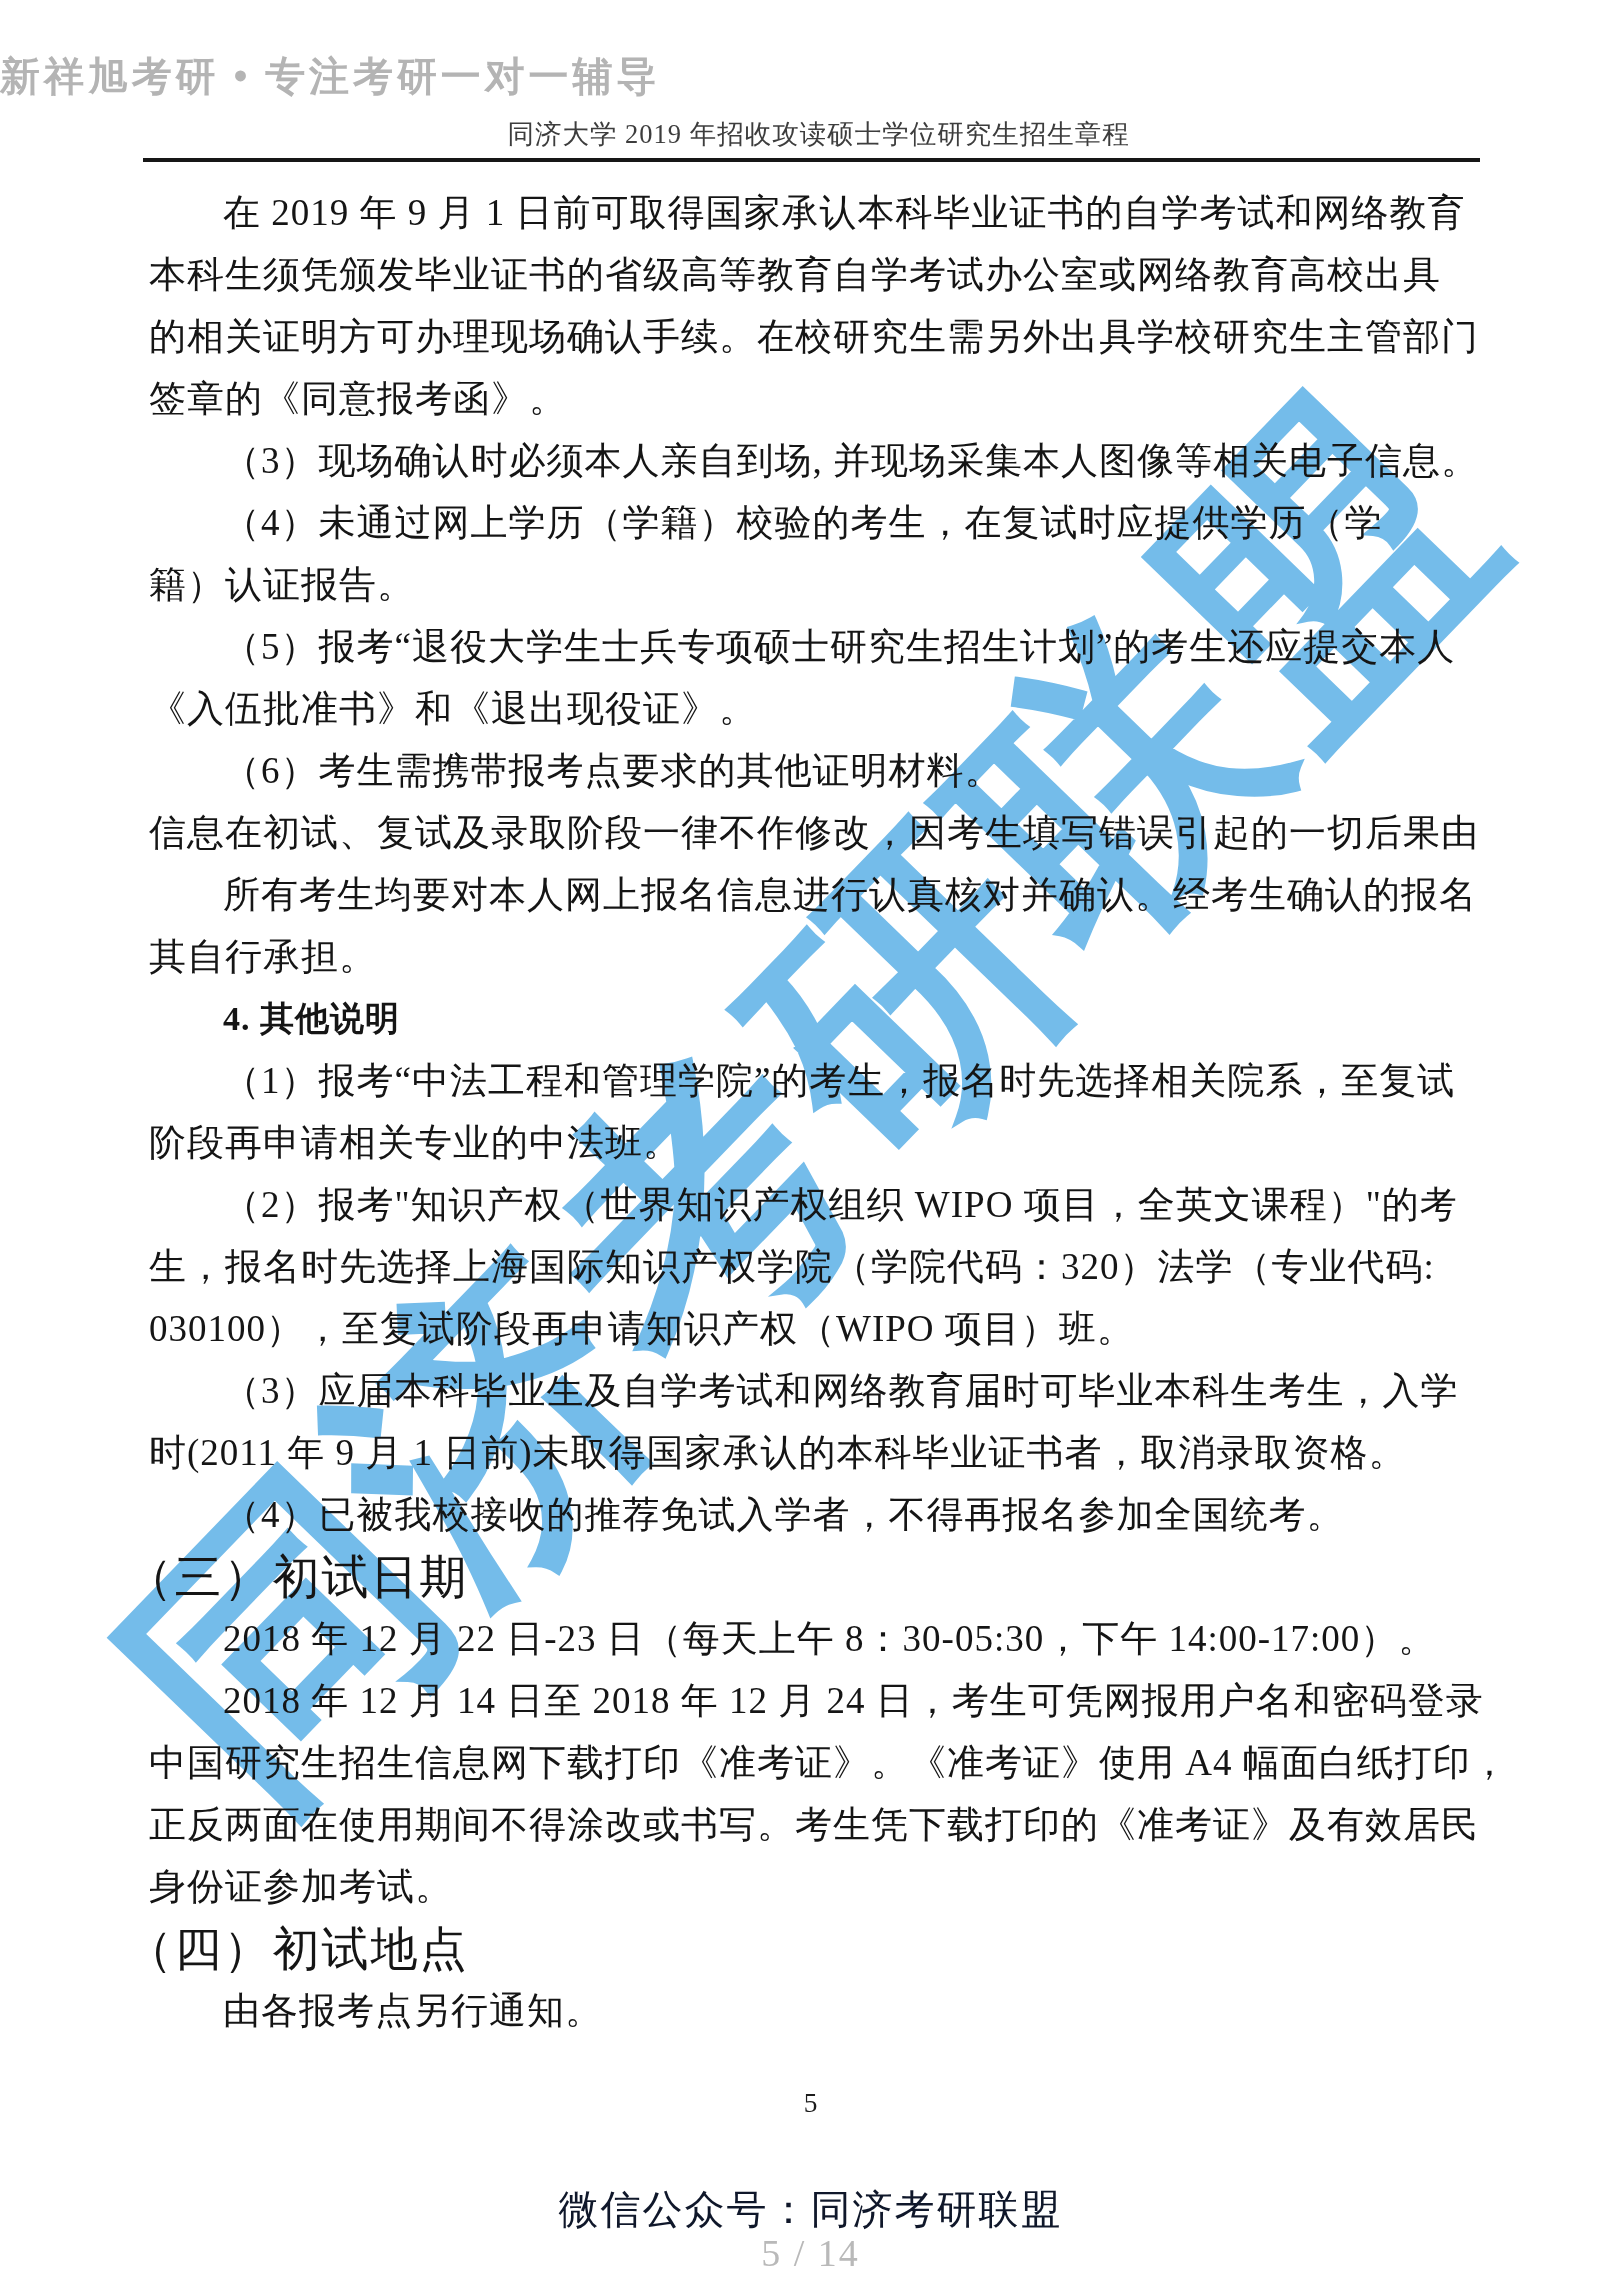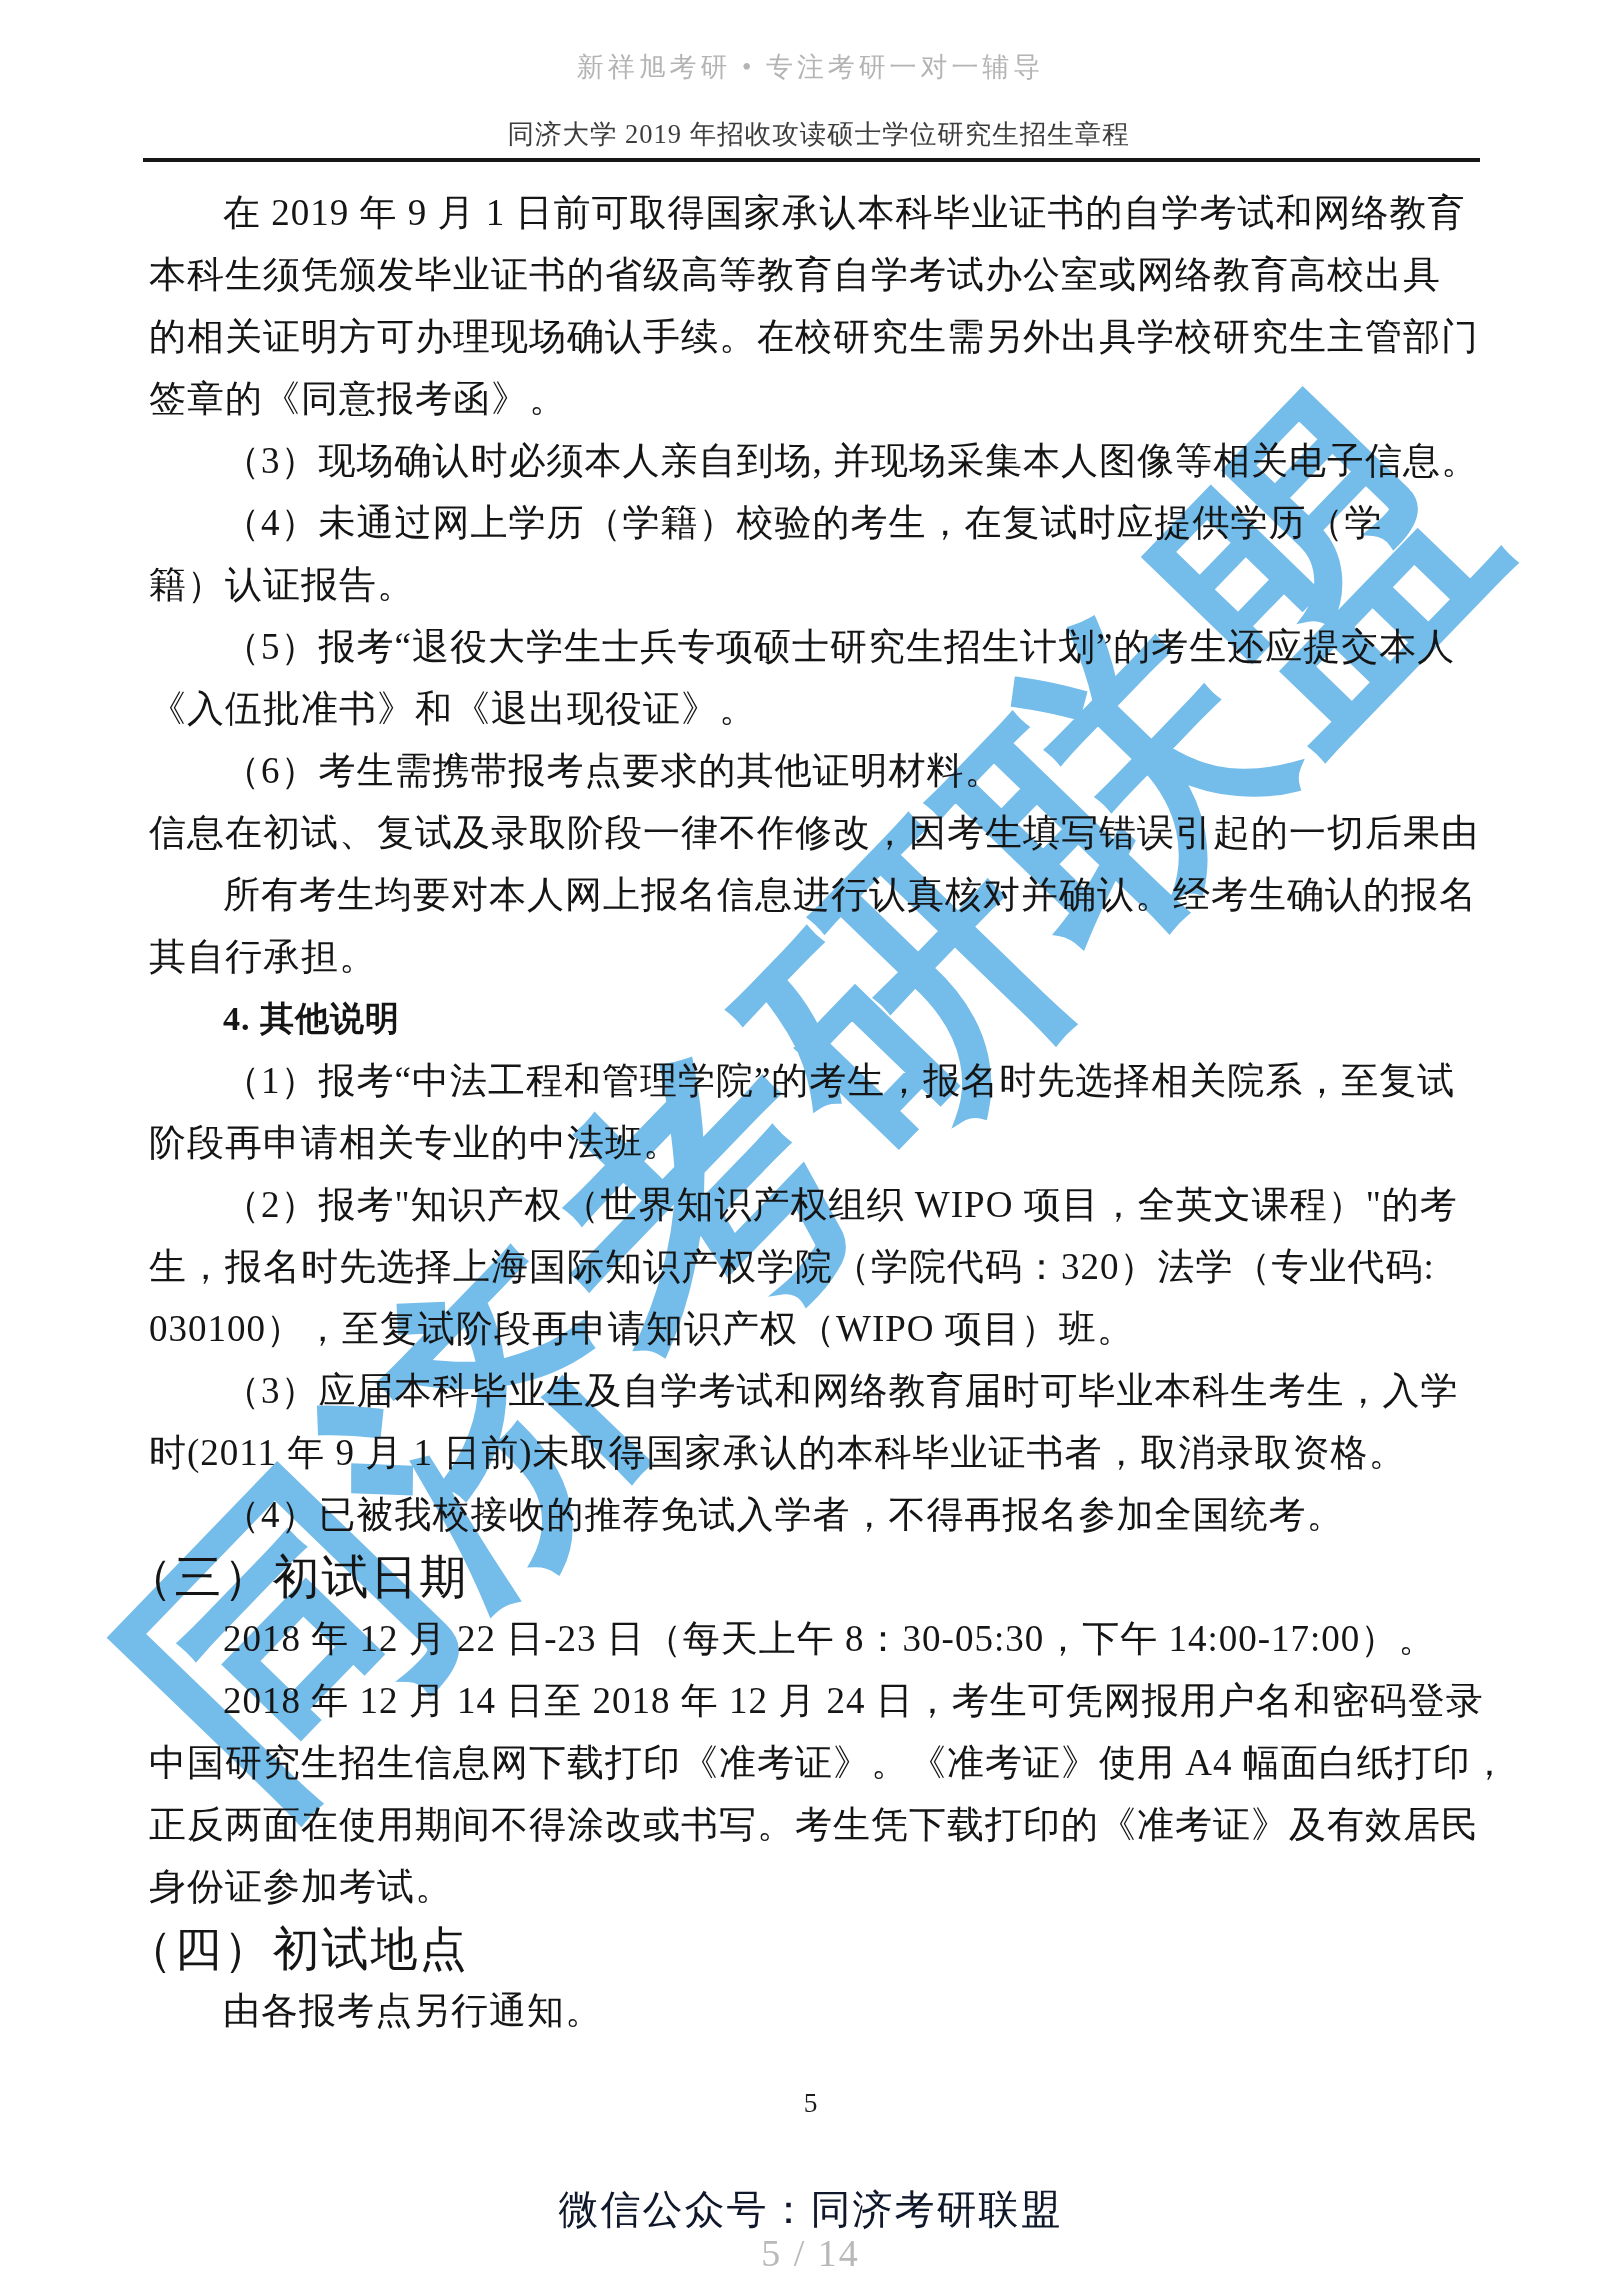--- a/index.html
+++ b/index.html
@@ -7,26 +7,26 @@
     position: relative;
     width: 1621px;
     height: 2293px;
     background: #ffffff;
     overflow: hidden;
     font-family: "Liberation Serif", "DejaVu Serif", serif;
   }
   .brand {
     position: absolute;
     top: 49px; left: 0; width: 100%;
-    text-align: center;
-    font-size: 27px;
+    font-size: 40px;
     color: #b4b4b4;
     letter-spacing: 3.9px;
     white-space: nowrap;
     z-index: 3;
+    font-weight: bold;
   }
   .doc-title {
     position: absolute;
     top: 116px; left: 8px; width: 100%;
     text-align: center;
     font-size: 26.5px;
     color: #3d3d3d;
     letter-spacing: 1px;
     white-space: nowrap;
     z-index: 3;

